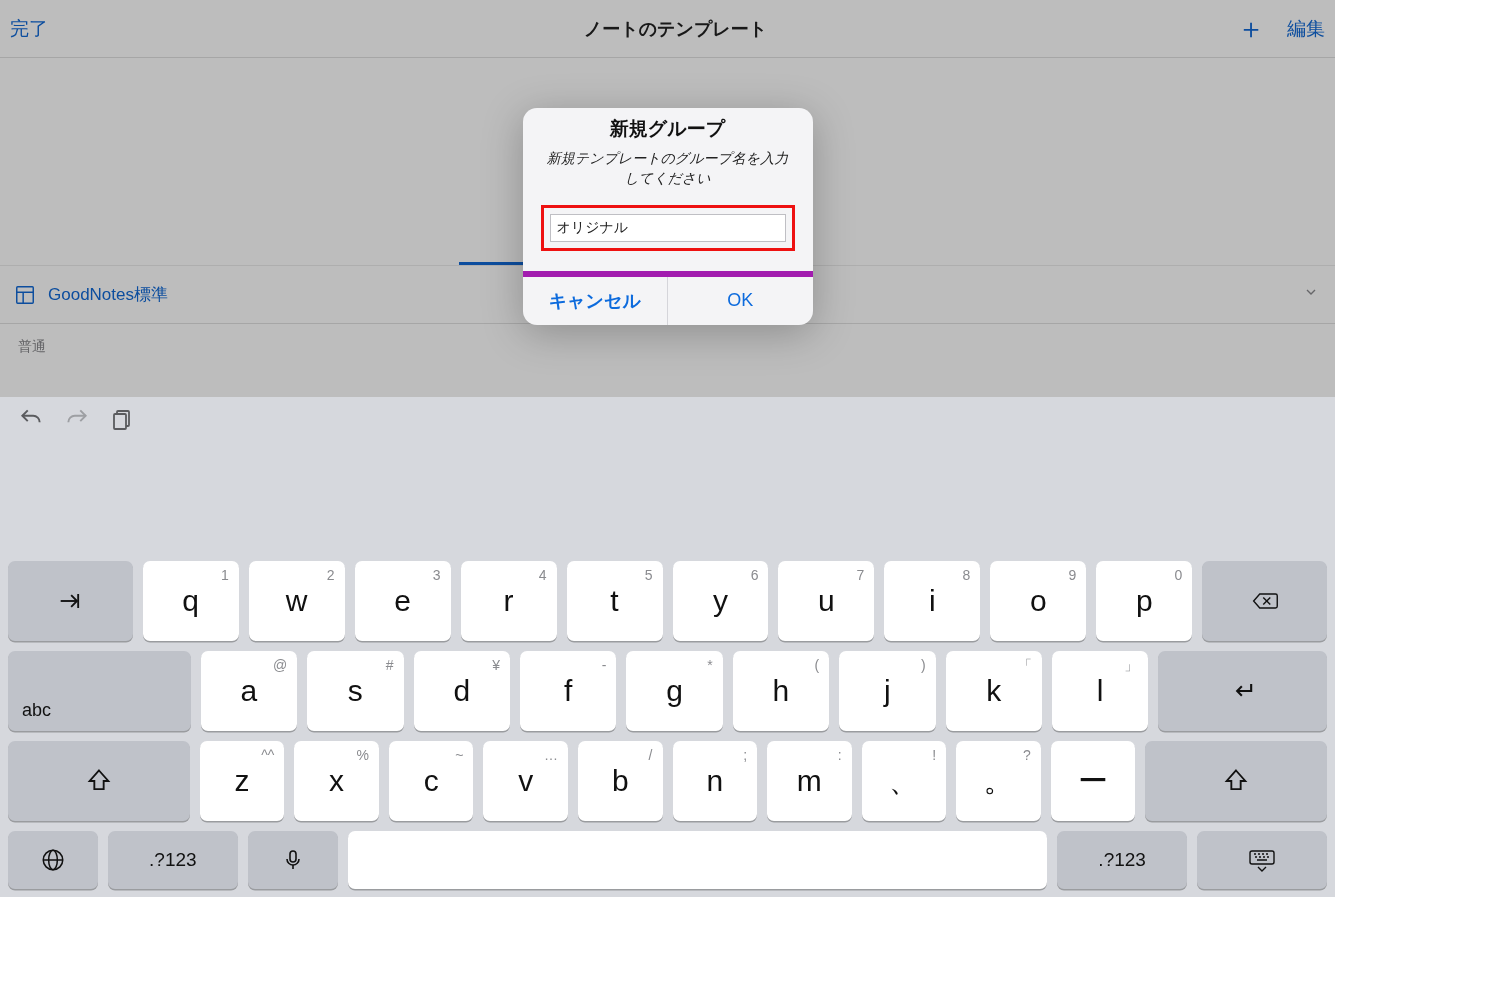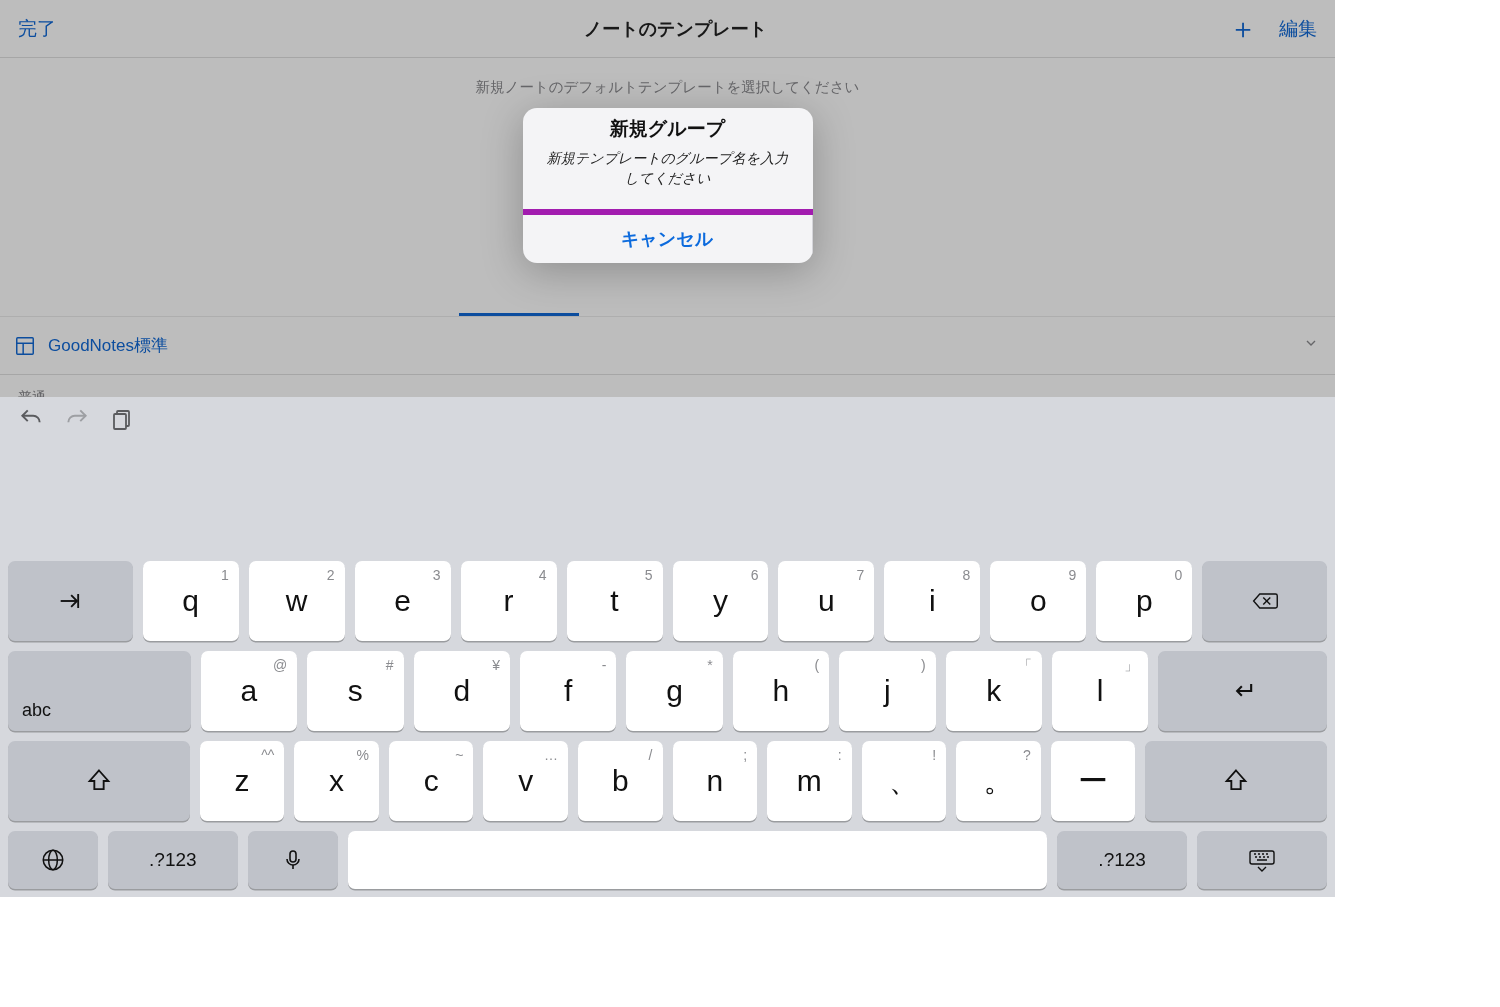--- a/index.html
+++ b/index.html
@@ -1,21 +1,21 @@
 <!DOCTYPE html>
 <html><head>
 <meta charset="utf-8">
 <style>
 * { margin: 0; padding: 0; box-sizing: border-box; font-family: -apple-system, "Hiragino Sans", "Hiragino Kaku Gothic ProN", sans-serif; }
 html, body { width: 1335px; height: 897px; overflow: hidden; background: #fff; }
 
 
 .app { position: relative; width: 100%; height: 100%; }
 .dimmer { position: absolute; inset: 0; background: rgba(0,0,0,0.26); z-index: 10; pointer-events: none; height: 397px; }
-.header { height: 58px; display: flex; align-items: center; justify-content: space-between; padding: 0 18px; border-bottom: 1px solid rgba(0,0,0,0.12); }
+.header { height: 58px; display: flex; align-items: center; justify-content: space-between; padding: 0 10px; border-bottom: 1px solid rgba(0,0,0,0.12); }
 .hdr-left, .hdr-right { display: flex; align-items: center; gap: 22px; }
 .hdr-btn { color: #1169d6; font-size: 19px; }
 .hdr-title { position: absolute; left: 16px; right: 0; text-align: center; font-size: 18px; font-weight: 600; color: #222; pointer-events: none; }
 .plus { font-size: 28px; font-weight: 300; color: #1169d6; }
 
 .subhead { text-align: center; color: #8a8a8e; font-size: 14.5px; padding: 20px 0 12px; }
 
 .template-row { height: 208px; border-bottom: 1px solid rgba(0,0,0,0.08); position: relative; }
 .tab-underline { position: absolute; bottom: 0; left: 459px; width: 120px; height: 3px; background: #1169d6; }
 
@@ -67,21 +67,20 @@
     <div class="hdr-left">
       <span class="hdr-btn">完了</span>
     </div>
     <div class="hdr-title">ノートのテンプレート</div>
     <div class="hdr-right">
       <span class="plus">＋</span>
       <span class="hdr-btn">編集</span>
     </div>
   </div>
 
-  <div class="subhead">新規ノートのデフォルトテンプレートを選択してください</div>
 
   <div class="template-row">
     <div class="tab-underline"></div>
   </div>
 
   <div class="settings-row">
     <div class="settings-cell">
       <span class="ic">
         <svg viewBox="0 0 24 24" fill="none" stroke="#1169d6" stroke-width="1.6">
             <rect x="3" y="3" width="18" height="18" rx="1"></rect>
@@ -99,23 +98,27 @@
   </div>
 
   <div class="section-label">普通</div>
 
   <div class="dimmer"></div>
 
   <div class="modal">
     <div class="modal-body">
       <div class="modal-title">新規グループ</div>
       <div class="modal-msg">新規テンプレートのグループ名を入力してください</div>
+      <div class="input-wrap">
+        <input class="modal-input" value="オリジナル" style="">
+      </div>
     </div>
     <div class="modal-btns">
       <button>キャンセル</button>
+      <button>OK</button>
     </div>
   </div>
 
   <div class="kbd">
     <div class="kbd-tool">
       <span class="ticon">
         <svg width="26" height="26" viewBox="0 0 24 24" fill="none" stroke="#5a5b5e" stroke-width="1.8">
             <path d="M9 14L4 9l5-5"></path>
             <path d="M4 9h10a6 6 0 0 1 6 6v0"></path>
           </svg>

